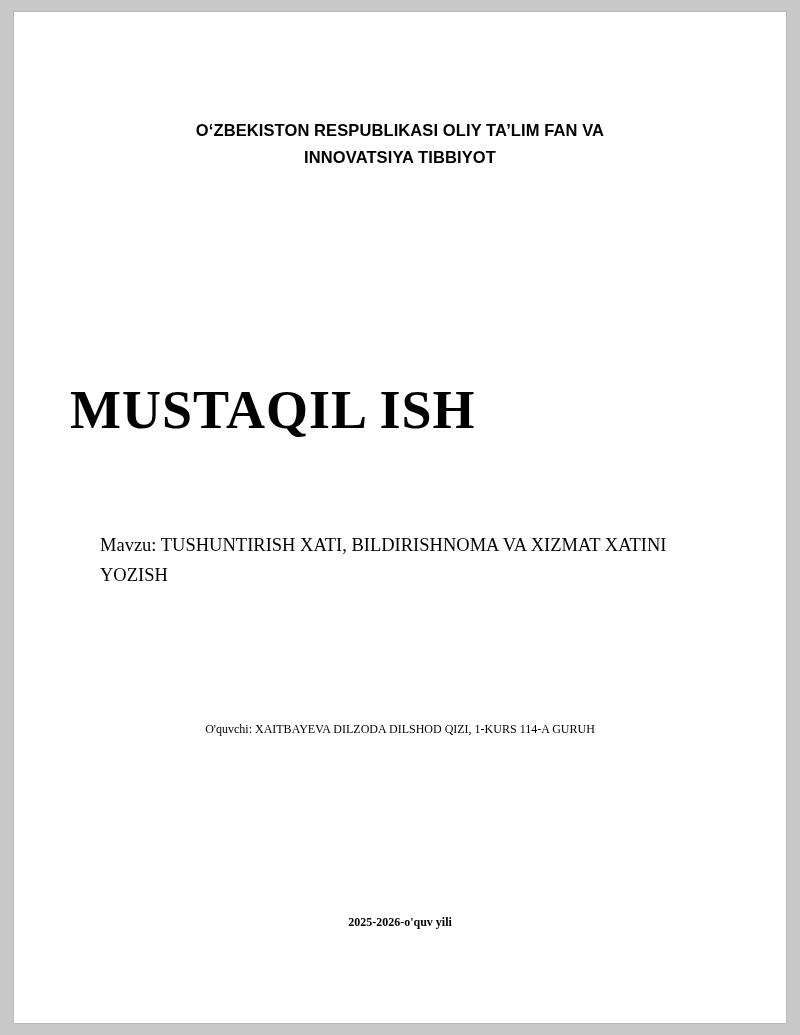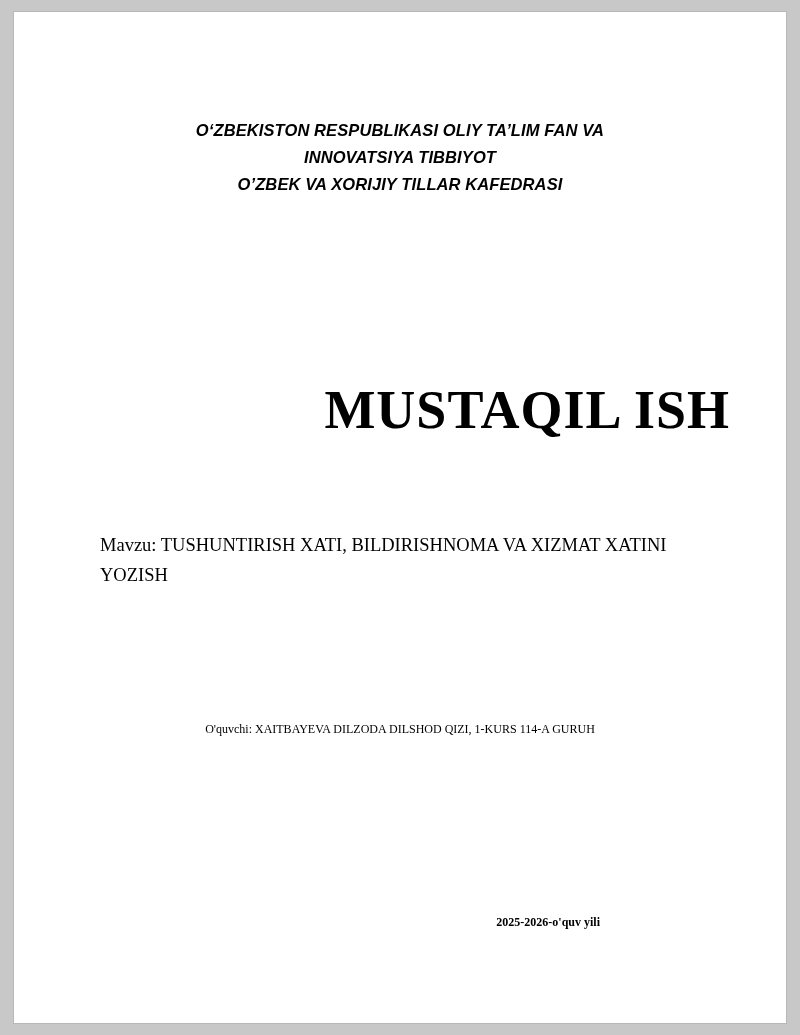--- a/index.html
+++ b/index.html
@@ -34,31 +34,30 @@
     left: 86px;
     top: 105px;
     width: 600px;
     text-align: center;
     font-family: "Liberation Sans", sans-serif;
     font-weight: bold;
     font-size: 16.5px;
     line-height: 27px;
     color: #000000;
     letter-spacing: 0.1px;
-    font-style: italic;
   }
   .header-block .line {
     display: block;
   }
   .title {
     position: absolute;
     left: 56px;
     top: 367px;
     width: 660px;
-    text-align: right;
+    text-align: left;
     font-family: "Liberation Serif", serif;
     font-weight: bold;
     font-size: 54px;
     line-height: 62px;
     letter-spacing: 1px;
     color: #000000;
   }
   .subject {
     position: absolute;
     left: 86px;
@@ -78,38 +77,37 @@
     font-family: "Liberation Serif", serif;
     font-size: 12px;
     line-height: 30px;
     color: #000000;
   }
   .year {
     position: absolute;
     left: 186px;
     top: 902px;
     width: 400px;
-    text-align: right;
+    text-align: center;
     font-family: "Liberation Serif", serif;
     font-weight: bold;
     font-size: 12px;
     line-height: 16px;
     color: #000000;
   }
 </style>
 </head>
 <body>
 
 <div class="page">
   <div class="content">
 
     <div class="header-block">
       <span class="line">O‘ZBEKISTON RESPUBLIKASI OLIY TA’LIM FAN VA</span>
       <span class="line">INNOVATSIYA TIBBIYOT</span>
-      <span class="line">O’ZBEK VA XORIJIY TILLAR KAFEDRASI</span>
     </div>
 
     <div class="title">MUSTAQIL ISH</div>
 
     <div class="subject">Mavzu: TUSHUNTIRISH XATI, BILDIRISHNOMA VA XIZMAT XATINI YOZISH</div>
 
     <div class="student">O'quvchi: XAITBAYEVA DILZODA DILSHOD QIZI, 1-KURS 114-A GURUH</div>
 
     <div class="year">2025-2026-o'quv yili</div>
 

